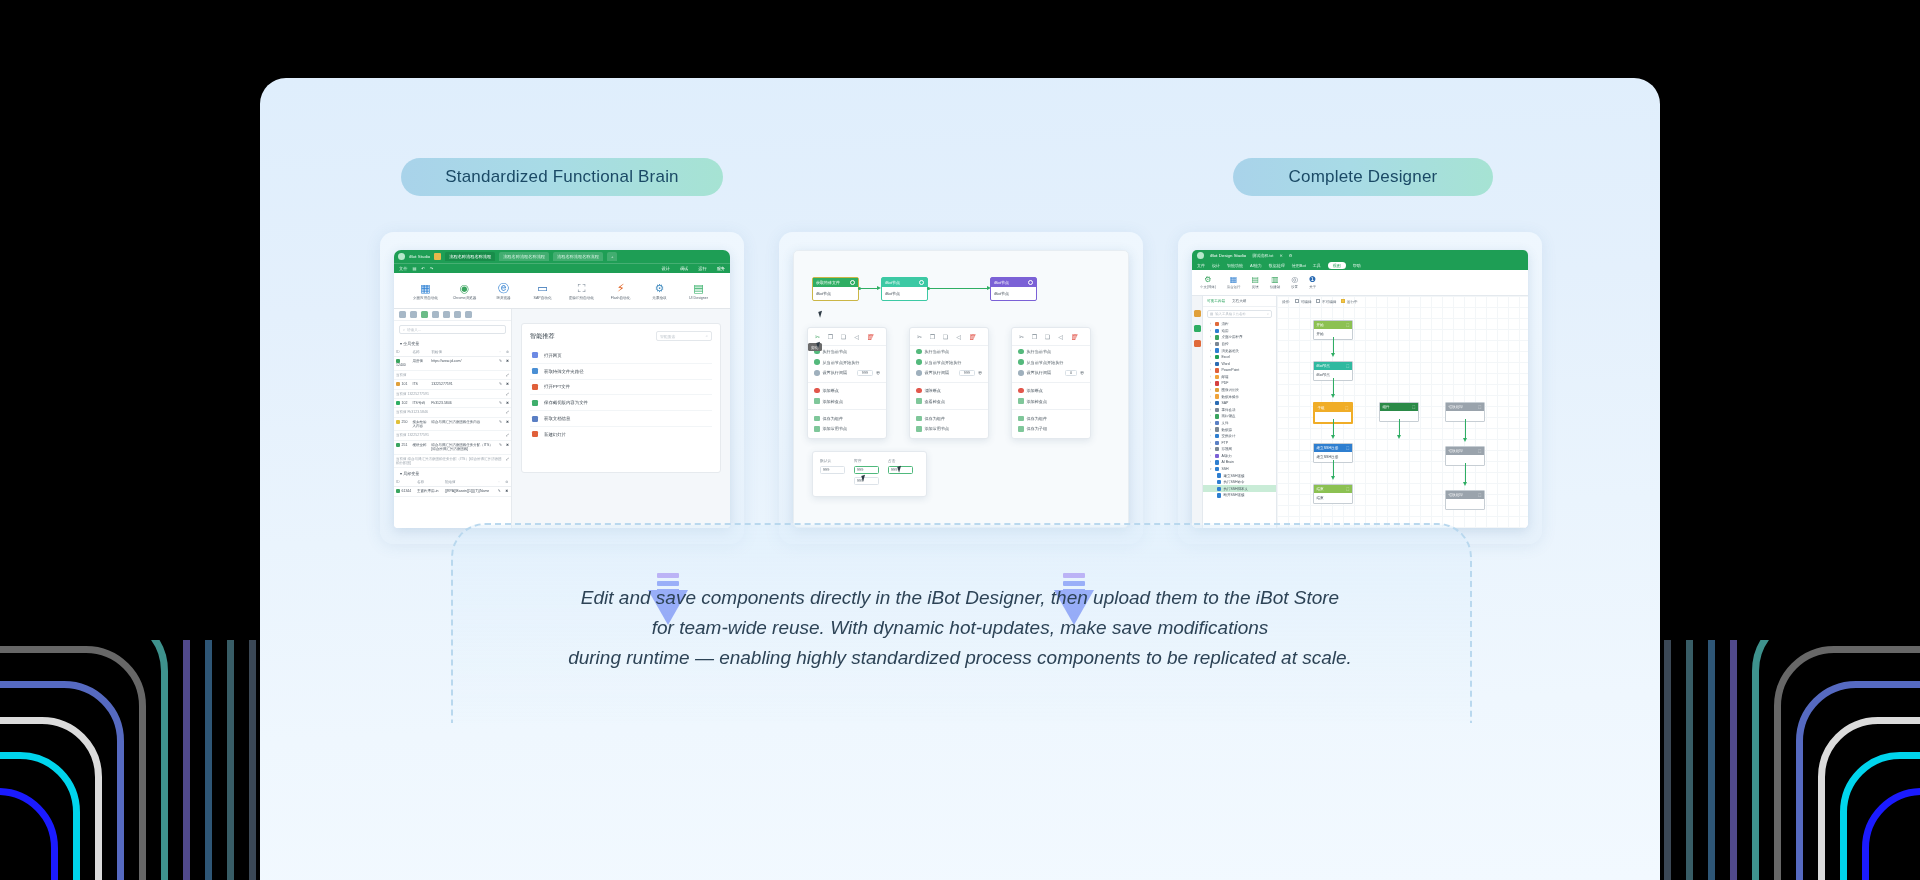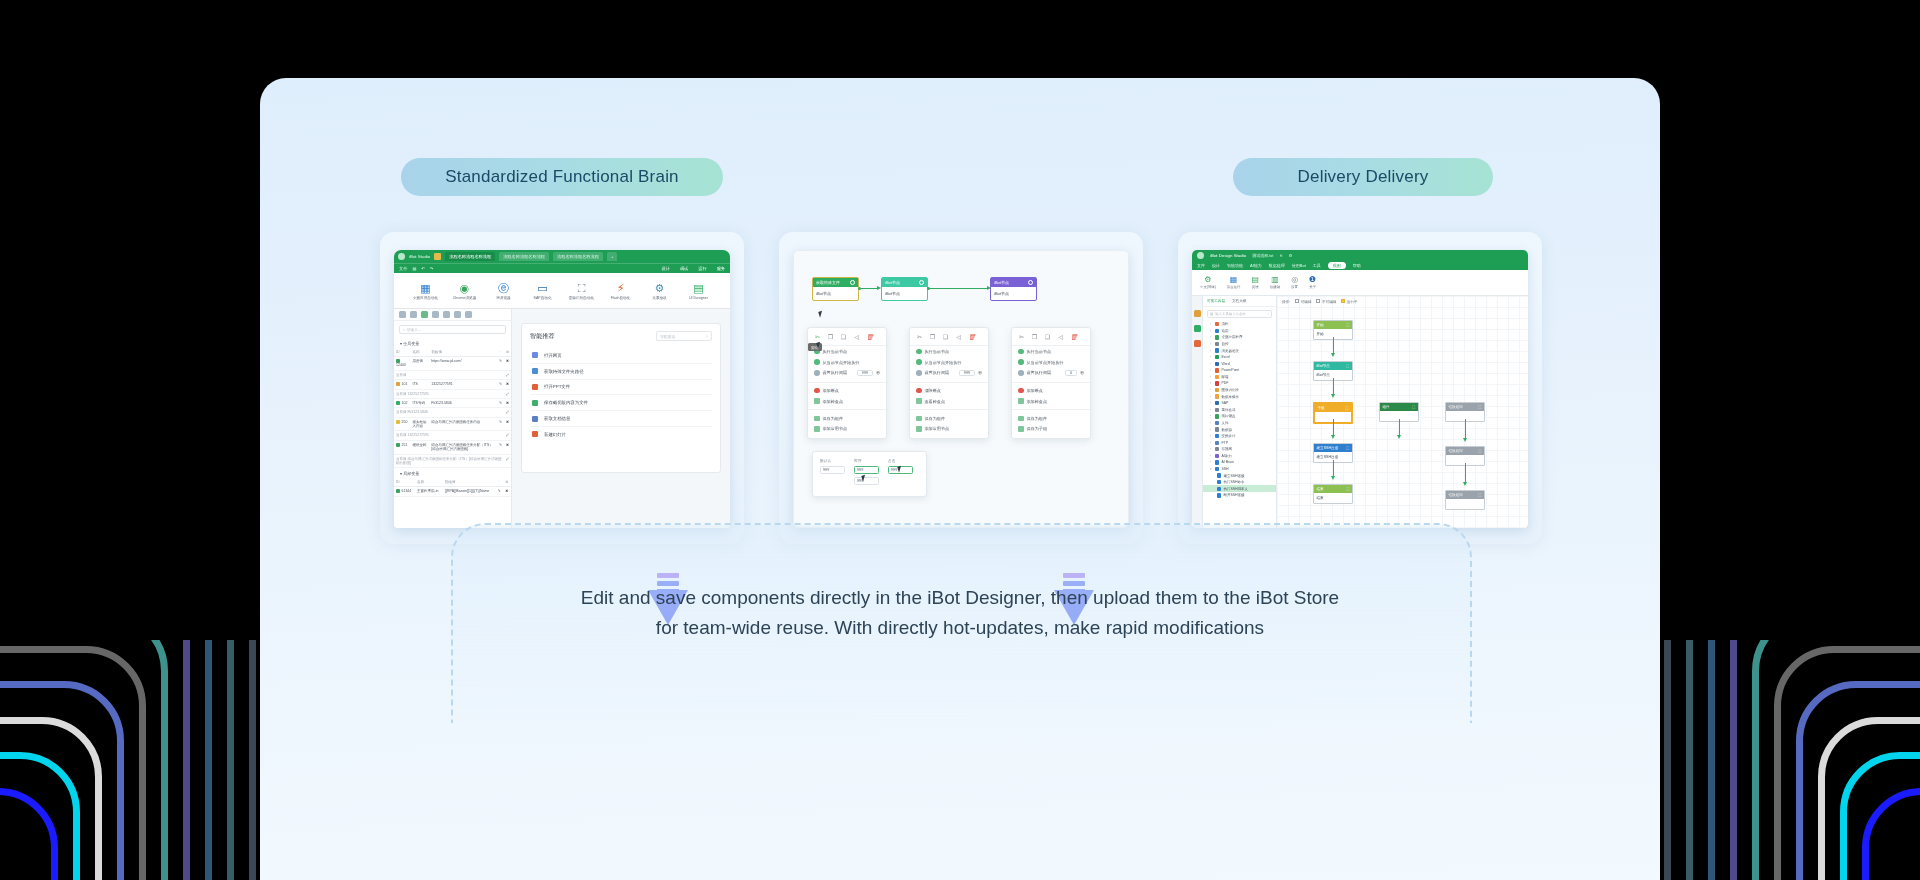--- a/index.html
+++ b/index.html
@@ -181,21 +181,21 @@
       border-left: 20px solid transparent; border-right: 20px solid transparent; border-top: 35px solid #6d86f5; }
   .dlarrow .stem { position: absolute; top: 16px; left: 9px; width: 22px; height: 7px; background: #6d86f5; }
 
   
   .bottom-box {
     position: absolute; left: 191px; top: 445px; width: 1021px; height: 200px;
     border: 2px dashed #b9d8ee; border-bottom: none; border-radius: 34px 34px 0 0;
     background: linear-gradient(180deg, rgba(220,238,252,.45) 0%, rgba(236,246,254,.25) 100%);
   }
   .bodytext { position: absolute; left: 0; top: 505px; width: 1400px; text-align: center; }
-  .bodytext p { font-size: 19px; color: #2d4356; line-height: 30px; }
+  .bodytext p { font-size: 19px; color: #2d4356; line-height: 30px; font-style: italic; }
 </style>
 </head>
 <body>
 
 <div class="deco left">
     <div class="ring" style="width: 120px; height: 186px; left: -62.4px; bottom: -93.6px; border-color: rgb(27, 27, 255); opacity: 1;"></div>
     <div class="ring" style="width: 166px; height: 257.3px; left: -86.32px; bottom: -129.48px; border-color: rgb(0, 229, 255); opacity: 0.93;"></div>
     <div class="ring" style="width: 212px; height: 328.6px; left: -110.24px; bottom: -165.36px; border-color: rgb(255, 255, 255); opacity: 0.86;"></div>
     <div class="ring" style="width: 258px; height: 399.9px; left: -134.16px; bottom: -201.24px; border-color: rgb(109, 134, 245); opacity: 0.79;"></div>
     <div class="ring" style="width: 304px; height: 471.2px; left: -158.08px; bottom: -237.12px; border-color: rgb(143, 143, 143); opacity: 0.72;"></div>
@@ -224,21 +224,21 @@
     <div class="ring" style="width: 672px; height: 1041.6px; left: -349.44px; bottom: -524.16px; border-color: rgb(217, 236, 247); opacity: 0.18;"></div>
   </div>
 
 <div class="panel">
 
   <div class="pills">
     <div class="pill p1">
       <span>Standardized Functional Brain</span>
     </div>
     <div class="pill p3">
-      <span>Delivery Delivery</span>
+      <span>Complete Designer</span>
     </div>
   </div>
 
   <div class="card c1">
     <div class="shot">
       <div class="ibot-top">
         <span class="ibot-logo"></span>
         <span class="ibot-title">iBot Studio</span>
         <span class="ibot-logo" style="background:#e8b84b;border-radius:1px"></span>
         <span class="ibot-tab active">流程名称流程名称流程</span>
@@ -907,15 +907,16 @@
   <div class="dlarrow" style="left:794px;top:495px">
     <span class="bar b1"></span>
     <span class="bar b2"></span>
     <span class="stem"></span>
     <span class="tri"></span>
   </div>
 
   <div class="bottom-box"></div>
   <div class="bodytext">
     <p>Edit and save components directly in the iBot Designer, then upload them to the iBot Store</p>
-    <p>for team-wide reuse. With directly hot-updates, make rapid modifications</p>
+    <p>for team-wide reuse. With dynamic hot-updates, make save modifications</p>
+    <p>during runtime — enabling highly standardized process components to be replicated at scale.</p>
   </div>
 </div>
 
 </body></html>

